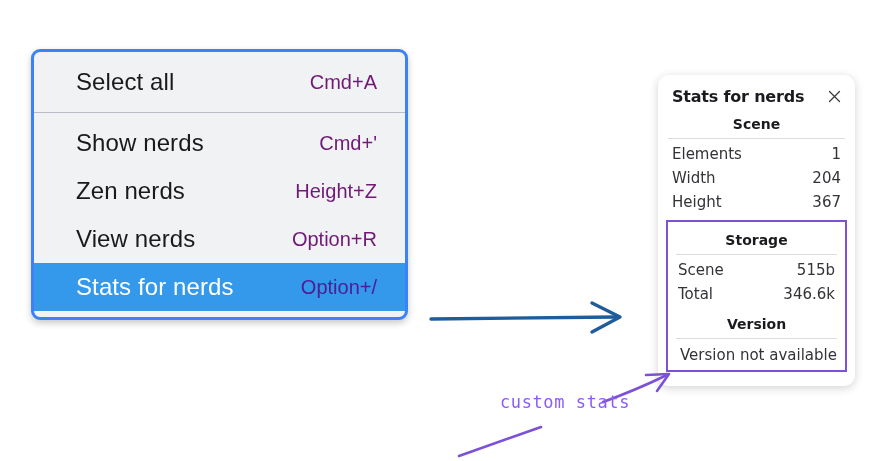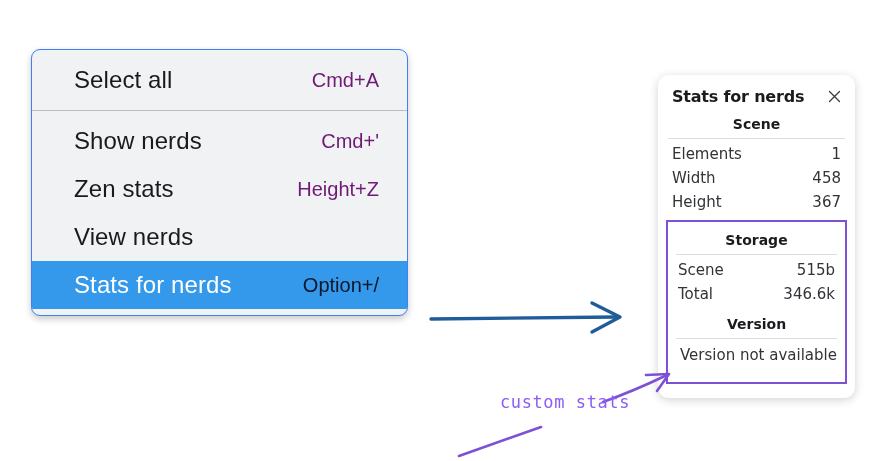--- a/index.html
+++ b/index.html
@@ -16,21 +16,21 @@
     -webkit-font-smoothing: antialiased;
   }
 
   
   #context-menu {
     position: absolute;
     left: 31px;
     top: 49px;
     width: 377px;
     background: #f1f2f4;
-    border: 1px solid #3b82f6;
+    border: 3px solid #3b82f6;
     border-radius: 9px;
     box-shadow: 0 3px 7px rgba(0,0,0,0.22);
     overflow: hidden;
     box-sizing: border-box;
   }
   .menu-group {
     padding: 6px 0;
   }
   .menu-sep {
     height: 1px;
@@ -55,21 +55,21 @@
     margin-left: auto;
     font-size: 20px;
     color: #701a75;
     white-space: nowrap;
   }
   .menu-item.selected {
     background: #3498eb;
     margin: 0;
   }
   .menu-item.selected .menu-label { color: #ffffff; }
-  .menu-item.selected .menu-shortcut { color: #0f172a; }
+  .menu-item.selected .menu-shortcut { color: #4c1d95; }
 
   
   #stats-panel {
     position: absolute;
     left: 658px;
     top: 75px;
     width: 197px;
     background: #ffffff;
     border-radius: 11px;
     box-shadow: 0 2px 10px rgba(0,0,0,0.18);
@@ -121,21 +121,21 @@
   .stat-row .val { margin-left: auto; }
   .stat-note {
     font-size: 15px;
     color: #333338;
     padding: 4px 0 2px 12px;
     white-space: nowrap;
   }
   #custom-section {
     border: 2px solid #7c51d6;
     margin: 6px 8px 2px 8px;
-    padding-bottom: 16px;
+    padding-bottom: 4px;
   }
   #custom-section .hrule { margin-left: 8px; margin-right: 8px; }
   #custom-section .stat-row { padding-left: 10px; padding-right: 10px; }
 
   
   #annotations {
     position: absolute;
     left: 0; top: 0;
     width: 873px; height: 461px;
     pointer-events: none;
@@ -164,25 +164,26 @@
   </div>
 
   <div class="menu-sep"></div>
 
   <div class="menu-group">
     <div class="menu-item">
       <span class="menu-label">Show nerds</span>
       <span class="menu-shortcut">Cmd+'</span>
     </div>
     <div class="menu-item">
-      <span class="menu-label">Zen stats</span>
+      <span class="menu-label">Zen nerds</span>
       <span class="menu-shortcut">Height+Z</span>
     </div>
     <div class="menu-item">
       <span class="menu-label">View nerds</span>
+      <span class="menu-shortcut">Option+R</span>
     </div>
     <div class="menu-item selected">
       <span class="menu-label">Stats for nerds</span>
       <span class="menu-shortcut">Option+/</span>
     </div>
   </div>
 </div>
 
 <div id="stats-panel">
 
@@ -197,21 +198,21 @@
 
   <div class="section-head">Scene</div>
   <div class="hrule"></div>
 
   <div class="stat-row">
     <span class="lbl">Elements</span>
     <span class="val">1</span>
   </div>
   <div class="stat-row">
     <span class="lbl">Width</span>
-    <span class="val">458</span>
+    <span class="val">204</span>
   </div>
   <div class="stat-row">
     <span class="lbl">Height</span>
     <span class="val">367</span>
   </div>
 
   <div id="custom-section">
     <div class="section-head">Storage</div>
     <div class="hrule"></div>
 

